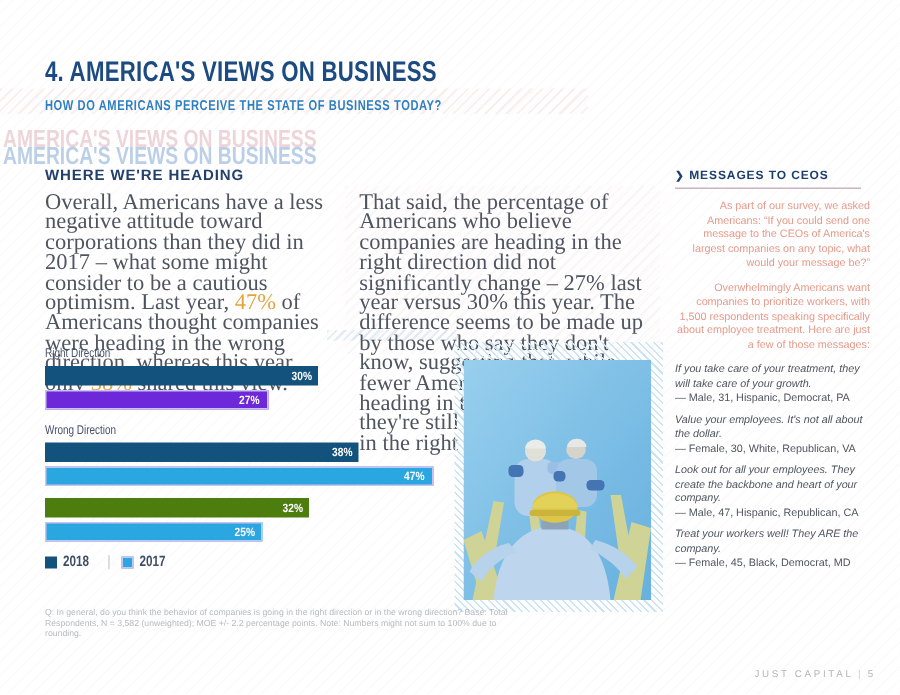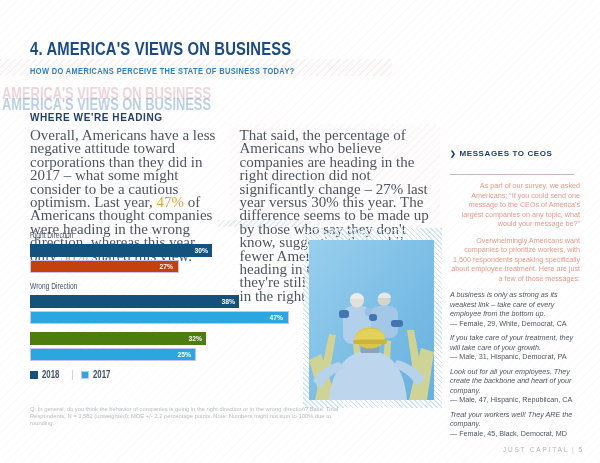--- a/index.html
+++ b/index.html
@@ -53,22 +53,22 @@
   .legend-sep { color:#c9ccd4; font-weight:400; margin:0 7px; }
 
   
   .photo-deco { position:absolute; left:303px; top:228px; width:139px; height:180px;
     background: repeating-linear-gradient(45deg, #cbe5f4 0 1px, rgba(255,255,255,0) 1px 3.5px); }
   .photo { position:absolute; left:309px; top:240px; width:125px; height:160px; display:block; }
 
   
   .sidebar { position:absolute; left:450px; top:112px; width:136px; }
   .sidebar-header { display:flex; align-items:baseline; font-size:8px; font-weight:700;
-    letter-spacing:.6px; color:#1d3f6e; border-bottom:1px solid #cbb3c3; padding-bottom:16px;
-    margin-bottom:6px; width:124px;margin-top:37px; }
+    letter-spacing:.6px; color:#1d3f6e; border-bottom:1px solid #cbb3c3; padding-bottom:4px;
+    margin-bottom:6px; width:124px; }
   .chev { margin-right:3px; font-size:7px; }
   .intro { color:#e59a8b; font-size:7.2px; line-height:9.5px; margin-bottom:7px; width:130px;text-align:right; }
   .quote-text { color:#4e5560; font-style:italic; font-size:7.2px; line-height:9.5px; width:132px; }
   .quote-attr { color:#4e5560; font-size:7.2px; line-height:9.5px; margin-bottom:5px; }
 
   
   .footnote { position:absolute; left:30px; top:406px; width:312px; font-size:5.8px;
     line-height:7.2px; color:#b6bac2; }
   .footer { position:absolute; right:16px; bottom:10px; font-size:6.5px; letter-spacing:1.8px;
     color:#b0b5bc; }
@@ -95,38 +95,38 @@
     <p class="col"><span>Overall, Americans have a less negative attitude toward corporations than they did in 2017 – what some might consider to be a cautious optimism. Last year, </span><span class="hl">47%</span><span> of Americans thought companies were heading in the wrong direction, whereas this year, only </span><span class="hl">38%</span><span> shared this view.</span></p>
     <p class="col">That said, the percentage of Americans who believe companies are heading in the right direction did not significantly change – 27% last year versus 30% this year. The difference seems to be made up by those who say they don't know, suggesting that, while fewer Americans see business heading in the wrong direction, they're still not sure it's heading in the right direction.</p>
   </div>
 
   <div class="chart">
       <div class="chart-group">
         <div class="chart-cat"><span class="cond">Right Direction</span></div>
         <div class="bar" style="width: 182px; background: rgb(20, 82, 126); align-items: center;">
           <span class="bar-val">30%</span>
         </div>
-        <div class="bar bar-b" style="width: 148.5px; background: #c2410c; border-color: rgb(201, 194, 242);">
+        <div class="bar bar-b" style="width: 148.5px; background: #6d28d9; border-color: rgb(201, 194, 242);">
           <span class="bar-val">27%</span>
         </div>
       </div>
       <div class="chart-group">
         <div class="chart-cat"><span class="cond">Wrong Direction</span></div>
         <div class="bar" style="width: 209px; background: rgb(20, 82, 126);">
           <span class="bar-val">38%</span>
         </div>
         <div class="bar bar-b" style="width: 258.5px; background: rgb(42, 166, 224); border-color: rgb(201, 194, 242);">
           <span class="bar-val">47%</span>
         </div>
       </div>
       <div class="chart-group">
         <div class="bar" style="width: 176px; background: #4d7c0f;">
           <span class="bar-val">32%</span>
         </div>
-        <div class="bar bar-b" style="width: 166px; background: rgb(42, 166, 224); border-color: rgb(201, 194, 242);">
+        <div class="bar bar-b" style="width: 145px; background: rgb(42, 166, 224); border-color: rgb(201, 194, 242);">
           <span class="bar-val">25%</span>
         </div>
       </div>
       <div class="legend">
         <span class="sw" style="background: rgb(20, 82, 126);"></span>
         <span class="cond">2018</span>
         <span class="legend-sep">|</span>
         <span class="sw" style="background: rgb(42, 166, 224); border: 1px solid rgb(201, 194, 242);"></span>
         <span class="cond">2017</span>
       </div>
@@ -184,26 +184,26 @@
     <div class="sidebar-header">
       <span class="chev">❯</span>
       <span>MESSAGES TO CEOS</span>
     </div>
     <div id="sidebar-intro">
         <p class="intro">As part of our survey, we asked Americans: “If you could send one message to the CEOs of America's largest companies on any topic, what would your message be?”</p>
         <p class="intro">Overwhelmingly Americans want companies to prioritize workers, with 1,500 respondents speaking specifically about employee treatment. Here are just a few of those messages:</p>
       </div>
     <div id="sidebar-quotes">
         <div>
-          <p class="quote-text">A business is only as strong as its weakest link – take care of every employee from the bottom up.</p>
-          <p class="quote-attr">— Female, 29, White, Democrat, CA</p>
-        </div>
-        <div>
           <p class="quote-text">If you take care of your treatment, they will take care of your growth.</p>
           <p class="quote-attr">— Male, 31, Hispanic, Democrat, PA</p>
+        </div>
+        <div>
+          <p class="quote-text">Value your employees. It's not all about the dollar.</p>
+          <p class="quote-attr">— Female, 30, White, Republican, VA</p>
         </div>
         <div>
           <p class="quote-text">Look out for all your employees. They create the backbone and heart of your company.</p>
           <p class="quote-attr">— Male, 47, Hispanic, Republican, CA</p>
         </div>
         <div>
           <p class="quote-text">Treat your workers well! They ARE the company.</p>
           <p class="quote-attr">— Female, 45, Black, Democrat, MD</p>
         </div>
       </div>

